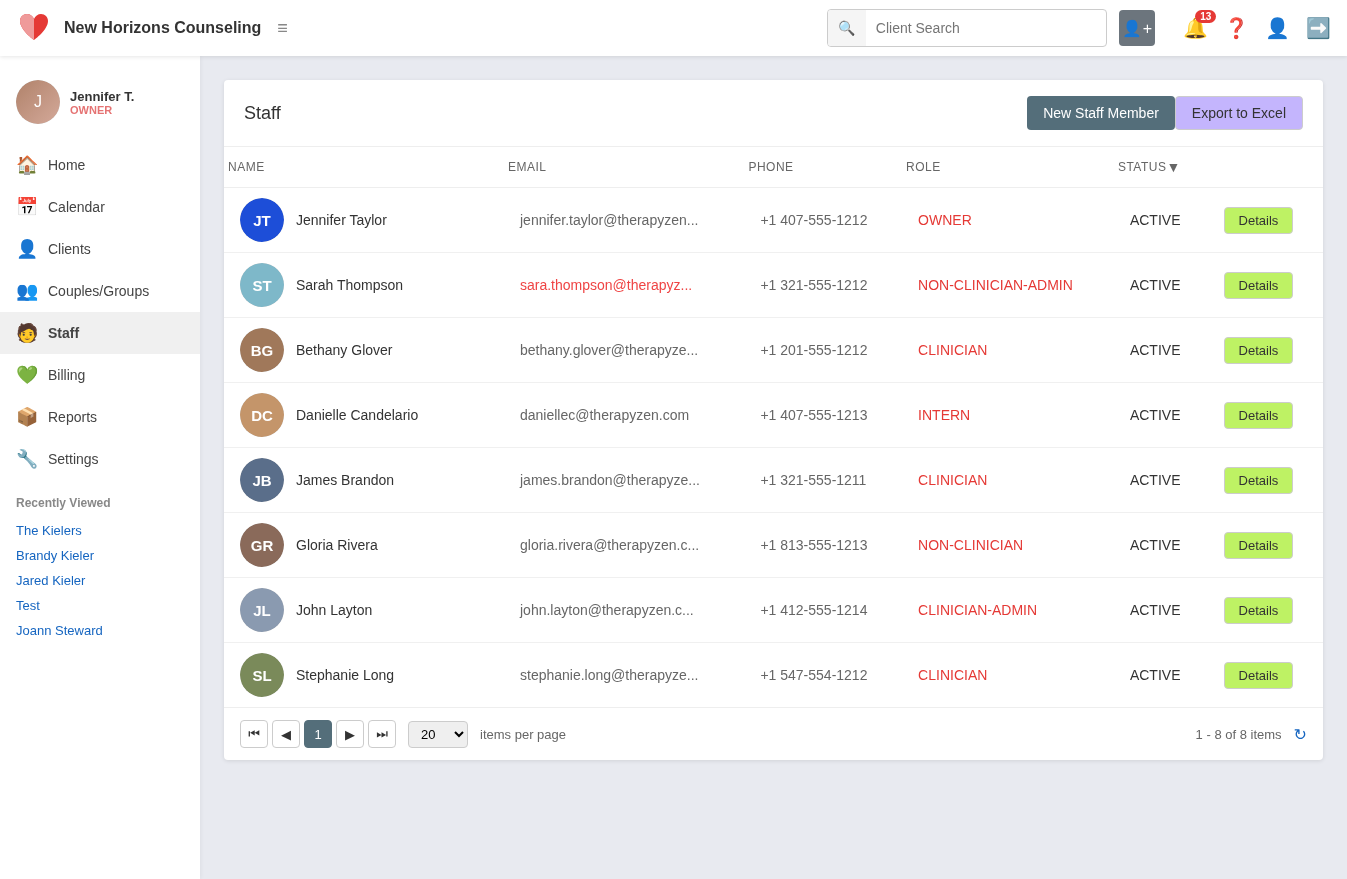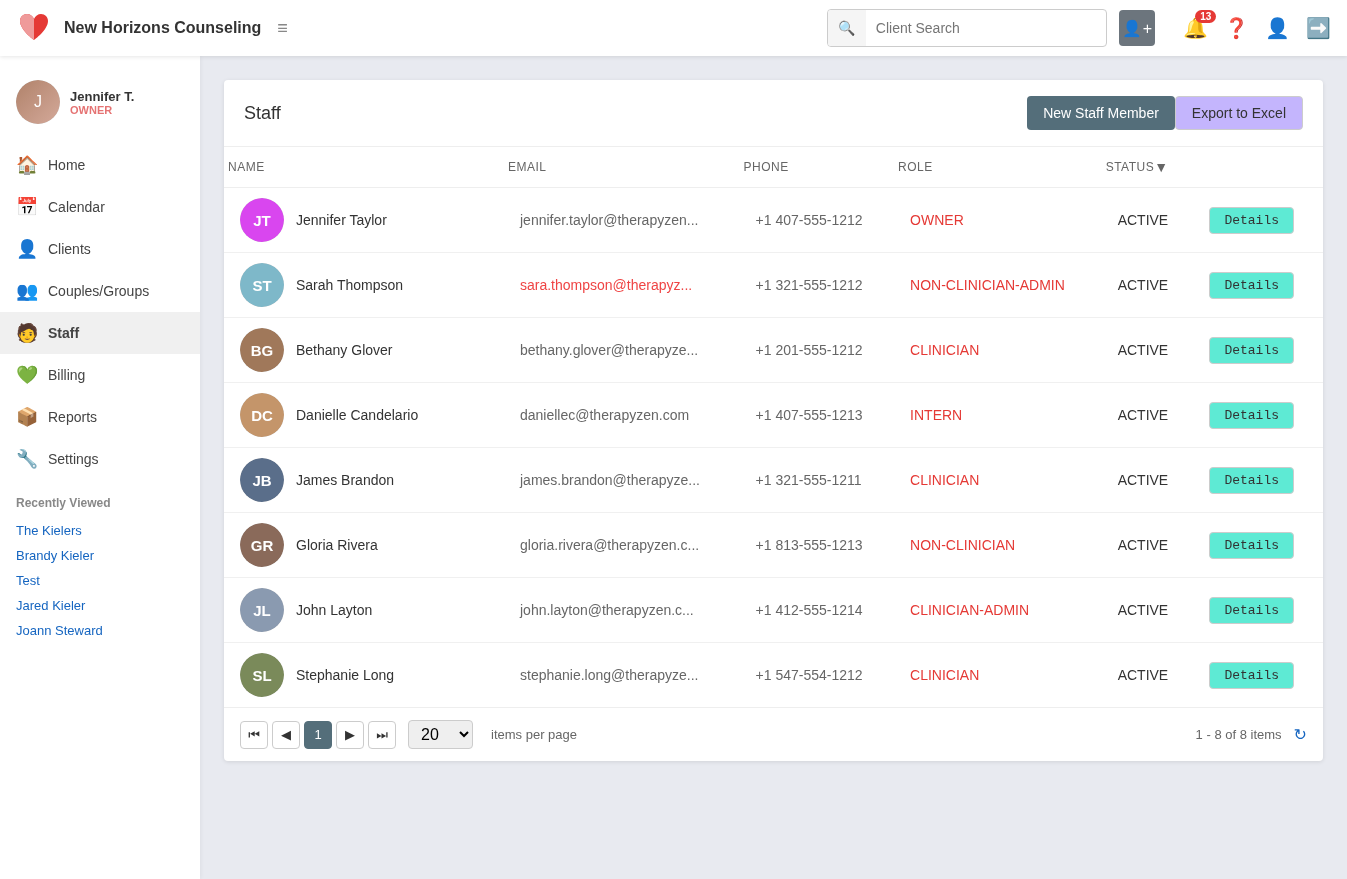--- a/index.html
+++ b/index.html
@@ -112,40 +112,40 @@
     .avatar-circle {
       width: 44px; height: 44px; border-radius: 50%;
       display: flex; align-items: center; justify-content: center;
       color: #fff; font-size: 15px; font-weight: bold;
     }
     .name-cell { display: flex; align-items: center; gap: 12px; }
     .staff-name { font-size: 14px; color: #333; }
     .role-clinician { color: #e53935; font-weight: 500; }
     .status-active { color: #333; }
     .details-btn {
-      background: #5eead4; border: 1px solid #ccc; border-radius: 4px;
-      padding: 5px 14px; cursor: pointer; font-size: 13px; color: #333; font-family: Liberation Mono, monospace;
+      background: #bef264; border: 1px solid #ccc; border-radius: 4px;
+      padding: 5px 14px; cursor: pointer; font-size: 13px; color: #333;
     }
 
     
     .pagination-bar {
       display: flex; align-items: center; gap: 4px;
       padding: 12px 16px; border-top: 1px solid #eee;
     }
     .page-btn {
       width: 28px; height: 28px; border: 1px solid #ccc; background: #fff;
       border-radius: 4px; cursor: pointer; font-size: 13px; color: #333;
       display: flex; align-items: center; justify-content: center;
     }
     .page-btn.active { background: #546e7a; color: #fff; border-color: #546e7a; }
     .items-select {
       border: 1px solid #ccc; border-radius: 4px; padding: 4px 8px;
-      font-size: 16px; cursor: pointer; margin-left: 8px;
-    }
-    .items-label { color: #666; font-size: 13px; margin-left: 14px; }
+      font-size: 13px; cursor: pointer; margin-left: 8px;
+    }
+    .items-label { color: #666; font-size: 13px; margin-left: 8px; }
     .pagination-info { margin-left: auto; color: #666; font-size: 13px; }
     .refresh-btn { background: none; border: none; cursor: pointer; color: #1565c0; font-size: 16px; margin-left: 8px; }
   </style>
 </head>
 <body>
 
 <div class="topnav">
   <div class="logo-icon">
     <svg width="36" height="36" viewBox="0 0 36 36">
       <path d="M18 30 C18 30 4 20 4 11 C4 7 7 4 11 4 C14 4 17 6 18 9 C19 6 22 4 25 4 C29 4 32 7 32 11 C32 20 18 30 18 30Z" fill="#e53935"></path>
@@ -214,22 +214,22 @@
       <span>Reports</span>
     </div>
     <div class="nav-item">
       <span class="nav-icon">🔧</span>
       <span>Settings</span>
     </div>
 
     <div class="recently-viewed">Recently Viewed</div>
     <a class="recent-link">The Kielers</a>
     <a class="recent-link">Brandy Kieler</a>
+    <a class="recent-link">Jared Kieler</a>
     <a class="recent-link">Test</a>
-    <a class="recent-link">Jared Kieler</a>
     <a class="recent-link">Joann Steward</a>
   </div>
 
   <div class="main">
     <div class="staff-panel">
 
       <div class="staff-header">
         <span class="staff-title">Staff</span>
         <div class="header-btns">
           <button class="btn-primary">New Staff Member</button>
@@ -260,21 +260,21 @@
                 </div>
               </th>
               <th></th>
             </tr>
           </thead>
           <tbody id="staff-tbody">
           <tr class="staff-row">
     <td>
       <div class="name-cell">
         <div class="staff-avatar">
-          <div class="avatar-circle" style="background:#d946ef">JT</div>
+          <div class="avatar-circle" style="background:#1d4ed8">JT</div>
         </div>
         <span class="staff-name">Jennifer Taylor</span>
       </div>
     </td>
     <td style="color:#666">jennifer.taylor@therapyzen...</td>
     <td style="color:#666">+1 407-555-1212</td>
     <td class="role-clinician">OWNER</td>
     <td class="status-active">ACTIVE</td>
     <td>
       <button class="details-btn">Details</button>

